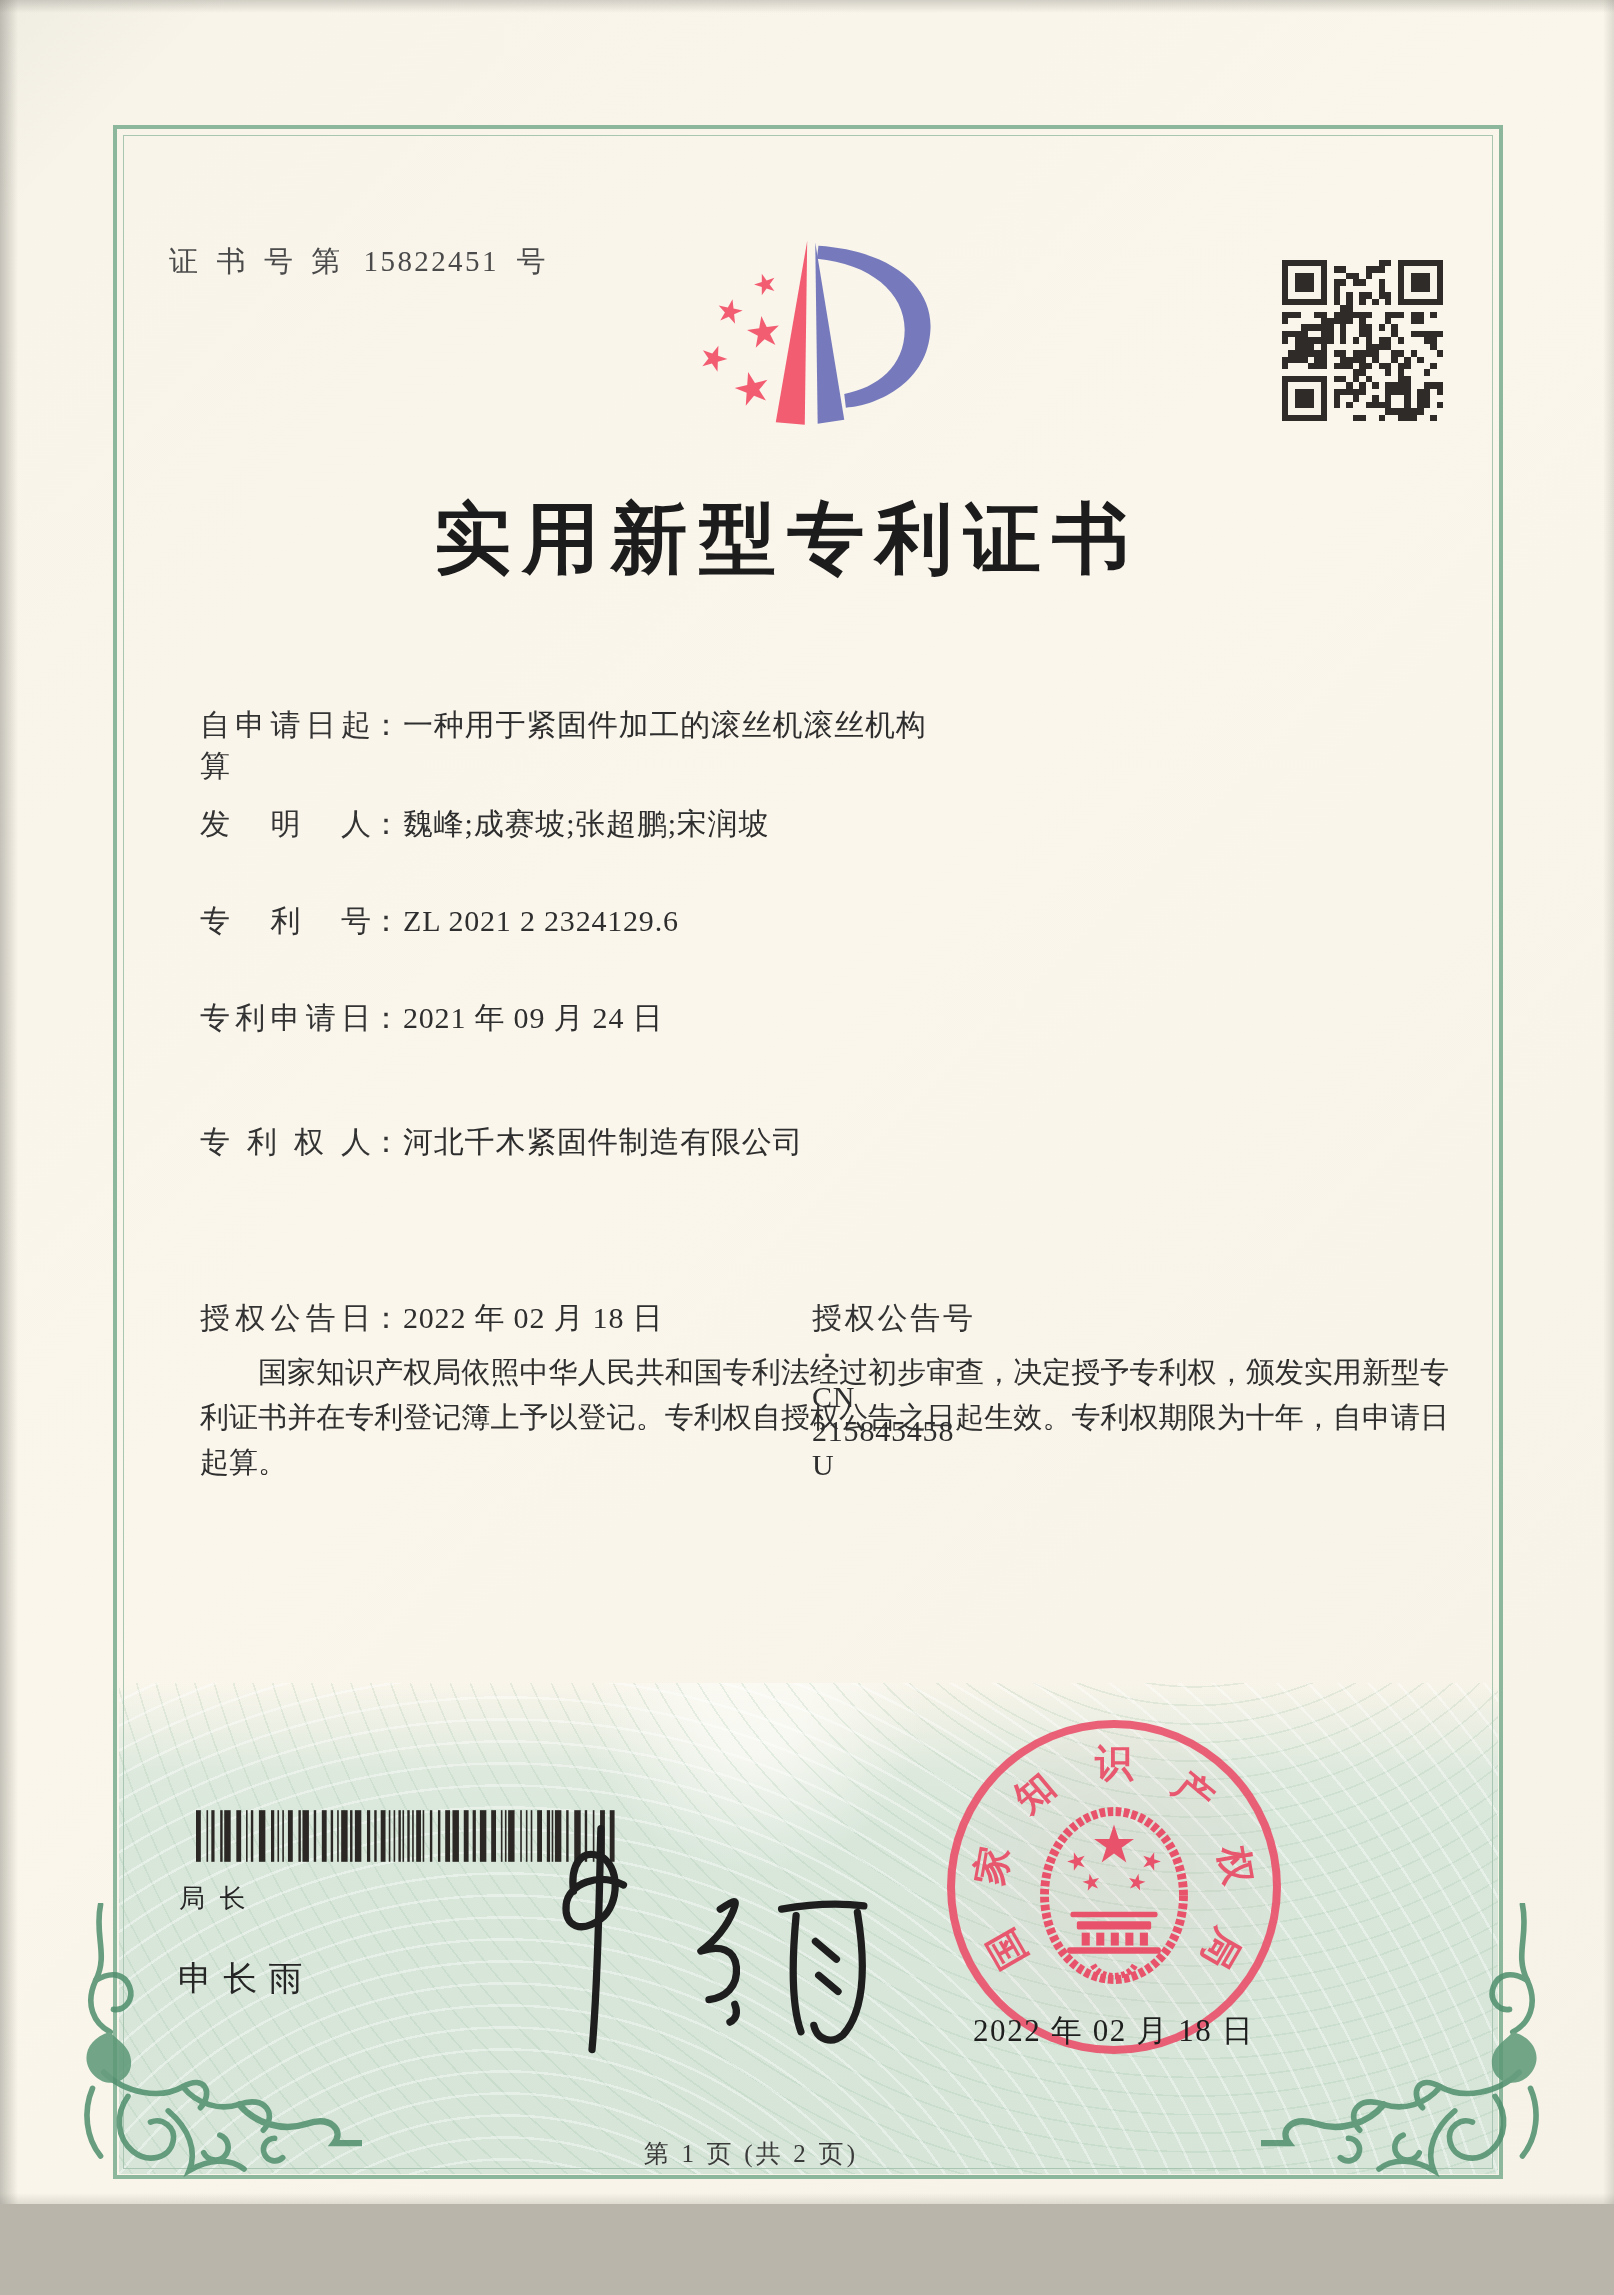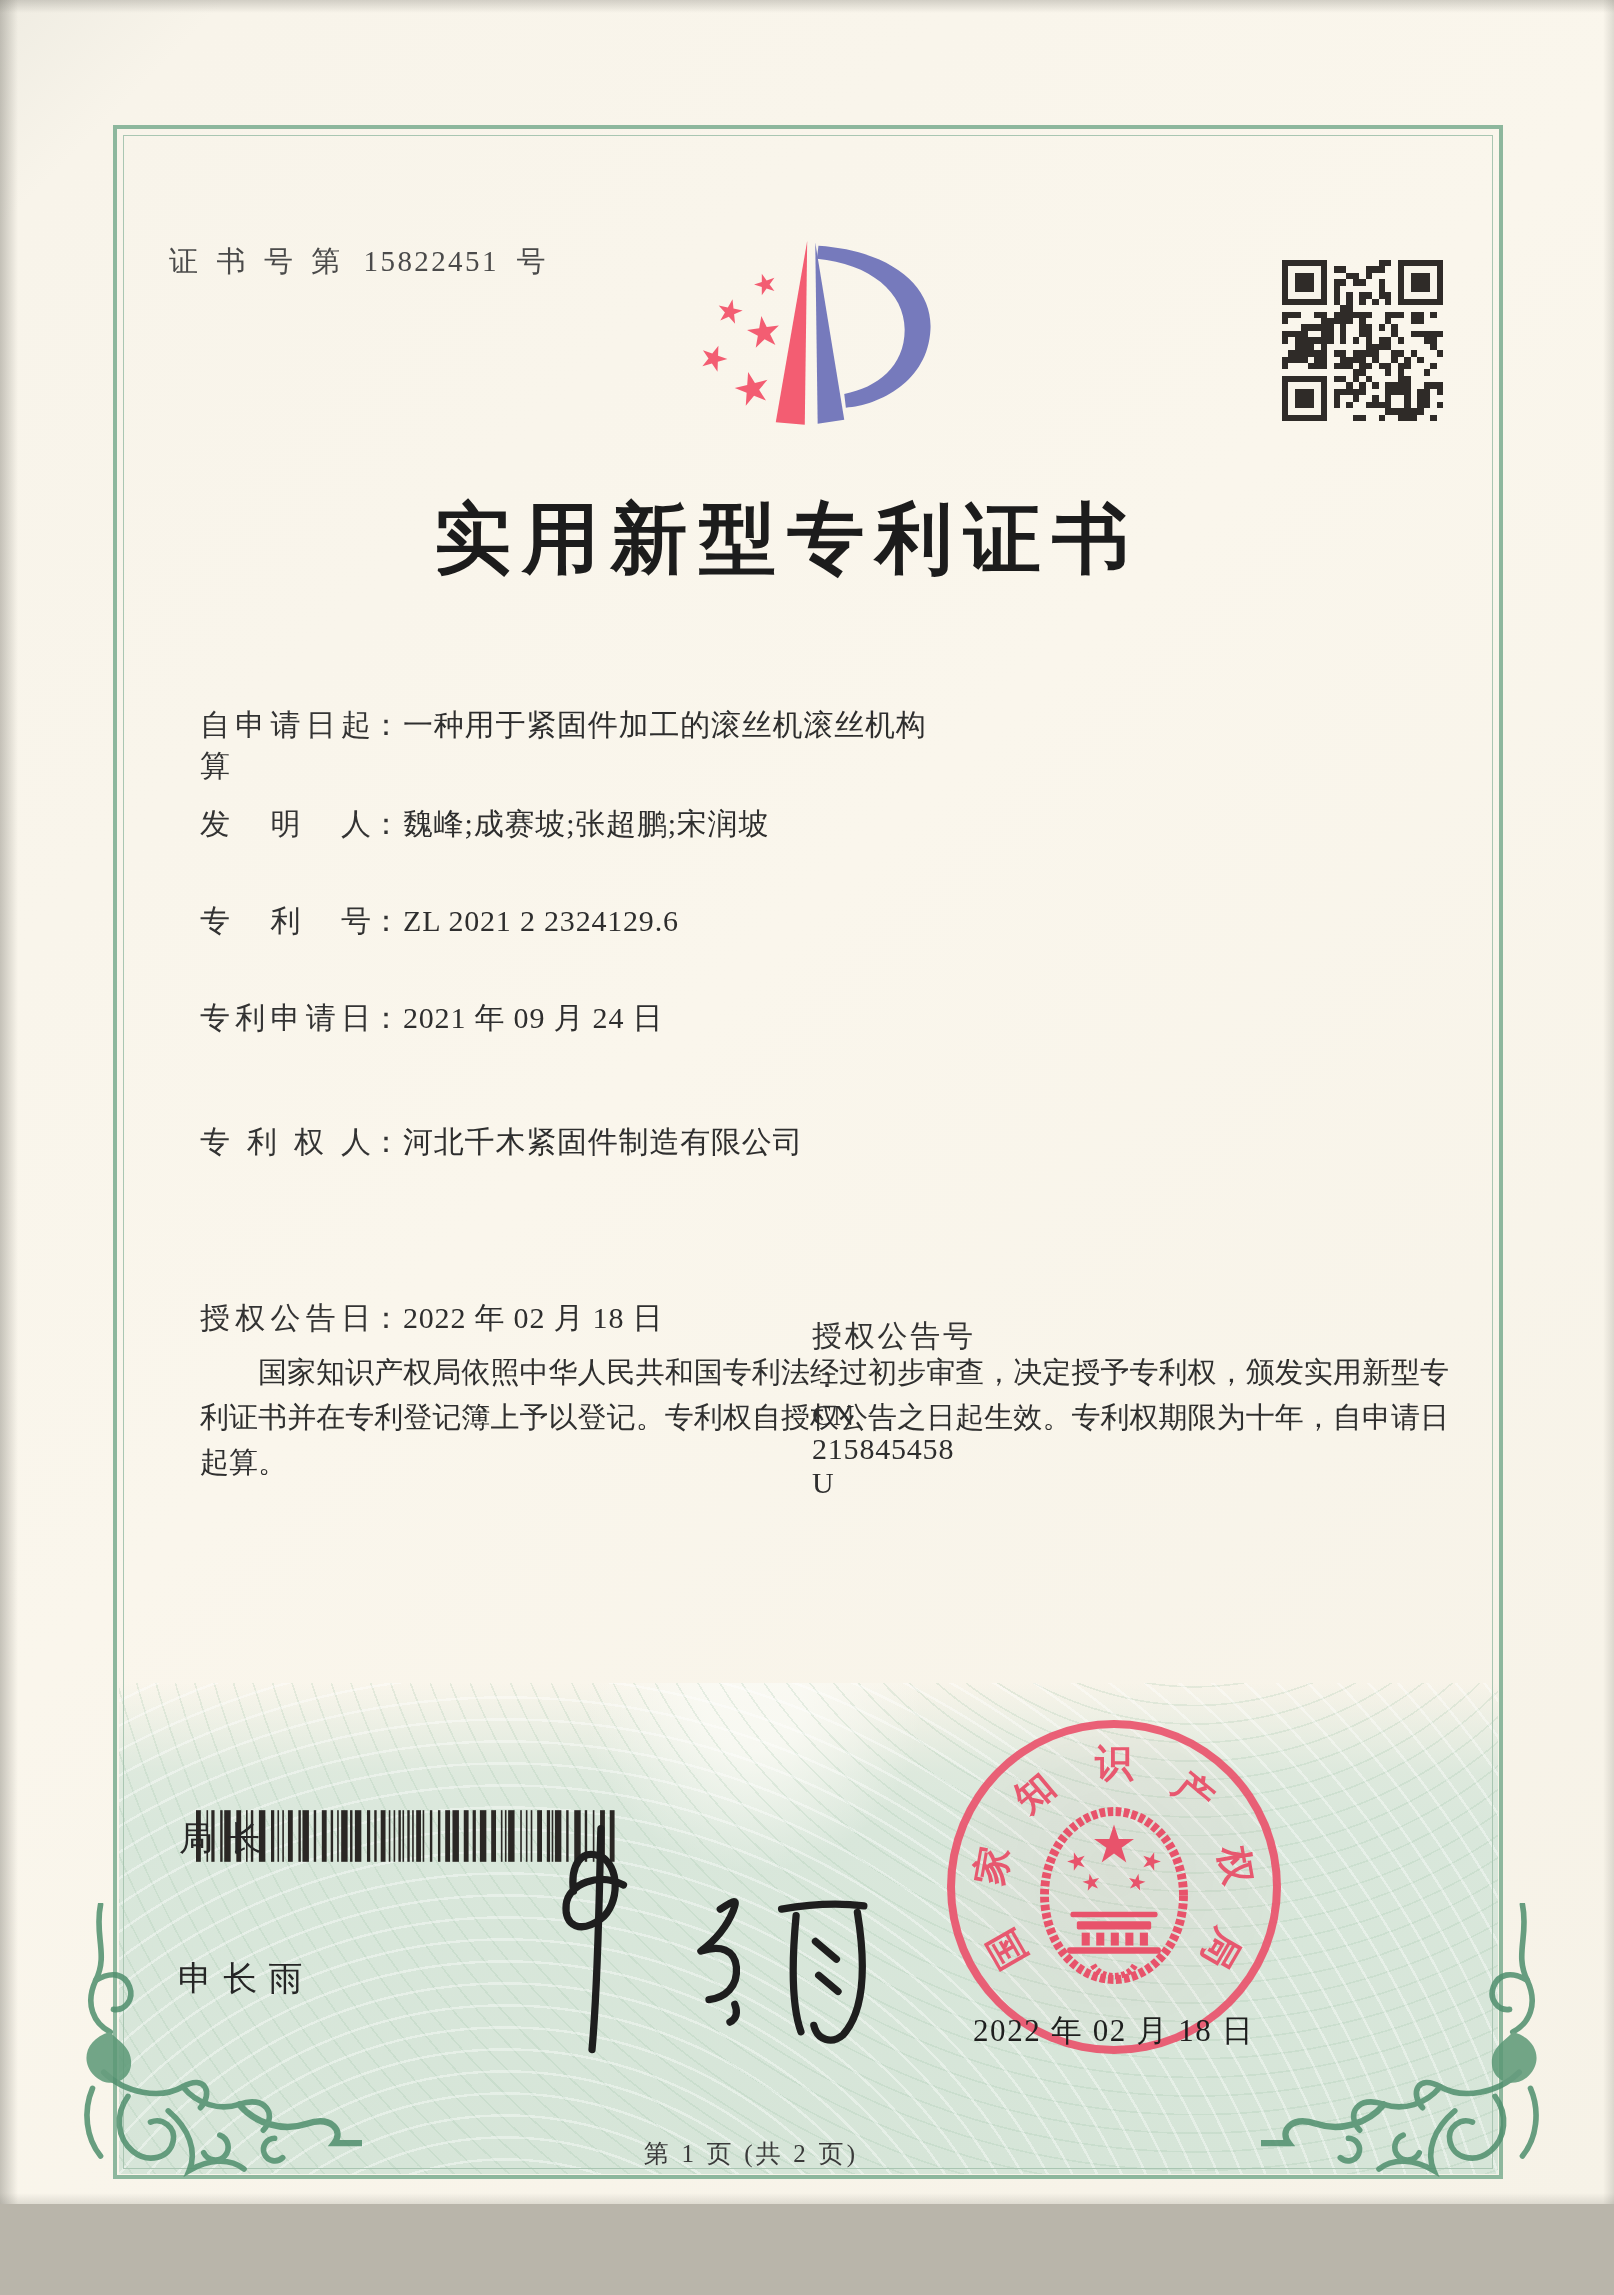--- a/index.html
+++ b/index.html
@@ -34,29 +34,29 @@
   .row{position:absolute;left:200px;font-size:30px;color:#333;}
   .row .lbl{display:inline-block;width:171px;text-align:justify;text-align-last:justify;vertical-align:top;}
   .row .colon{display:inline-block;width:32px;}
   .row .val{display:inline-block;letter-spacing:0.8px;color:#2e2e2e;}
   #row-name{top:705px;} #row-inv{top:804px;} #row-patno{top:901px;}
   #row-appdate{top:998px;} #row-owner{top:1122px;}
   #row-addr{top:1195px;}
   #row-addr .val2{position:absolute;left:242px;top:50px;letter-spacing:0.8px;white-space:nowrap;}
   #row-grant{top:1298px;}
   #row-grant .pair2{position:absolute;left:612px;top:0;}
-  #row-grant .pair2 .lbl{width:161px;margin-top:18px;}
+  #row-grant .pair2 .lbl{width:161px;}
 
   #paras{position:absolute;left:200px;top:1350px;width:1249px;font-size:29px;line-height:45px;
          text-align:justify;color:#2f2f2f;}
   #paras p{margin:0 0 4.8px 0;text-indent:2em;white-space:normal;}
 
   #barcode{position:absolute;left:196px;top:1810px;width:421px;height:52px;}
-  #sig-title{left:179px;top:1816px;font-family:"Liberation Sans","DejaVu Sans",sans-serif;
-             font-size:34px;letter-spacing:14.5px;color:#262626;}
+  #sig-title{left:179px;top:1881px;font-family:"Liberation Sans","DejaVu Sans",sans-serif;
+             font-size:26px;letter-spacing:14.5px;color:#262626;}
   #sig-name{left:178px;top:1956px;font-family:"Liberation Sans","DejaVu Sans",sans-serif;
             font-size:34px;letter-spacing:11.3px;color:#262626;}
   #signature{position:absolute;left:478px;top:1814px;}
 
   
   #seal{position:absolute;left:947px;top:1720px;width:334px;height:334px;border-radius:50%;
         border:8px solid rgba(233,84,108,.92);box-sizing:border-box;
         background:radial-gradient(circle at 50% 45%, rgba(238,96,119,.05), rgba(238,96,119,0));}
   #seal .ringchar{position:absolute;left:50%;top:50%;width:42px;height:42px;margin:-21px 0 0 -21px;
         font-family:"Liberation Sans","DejaVu Sans",sans-serif;font-weight:700;font-size:38px;

